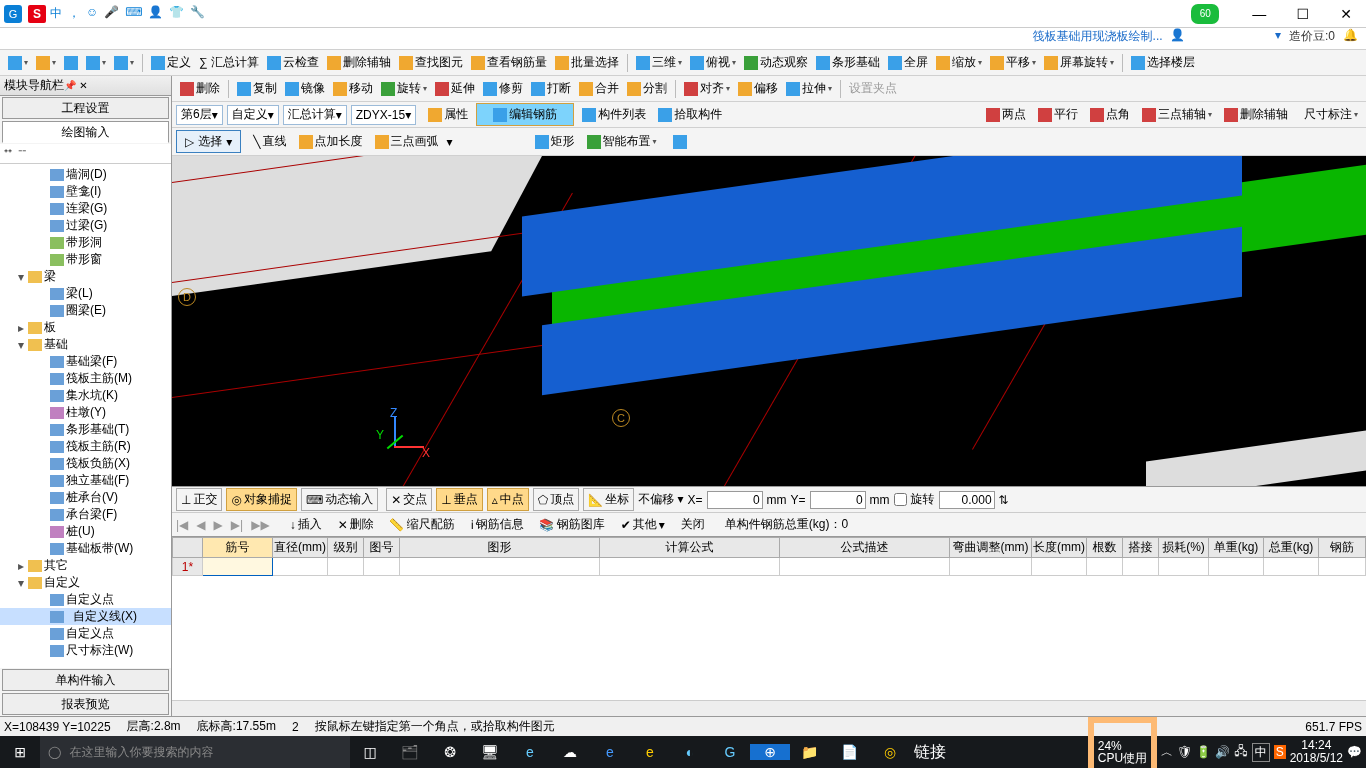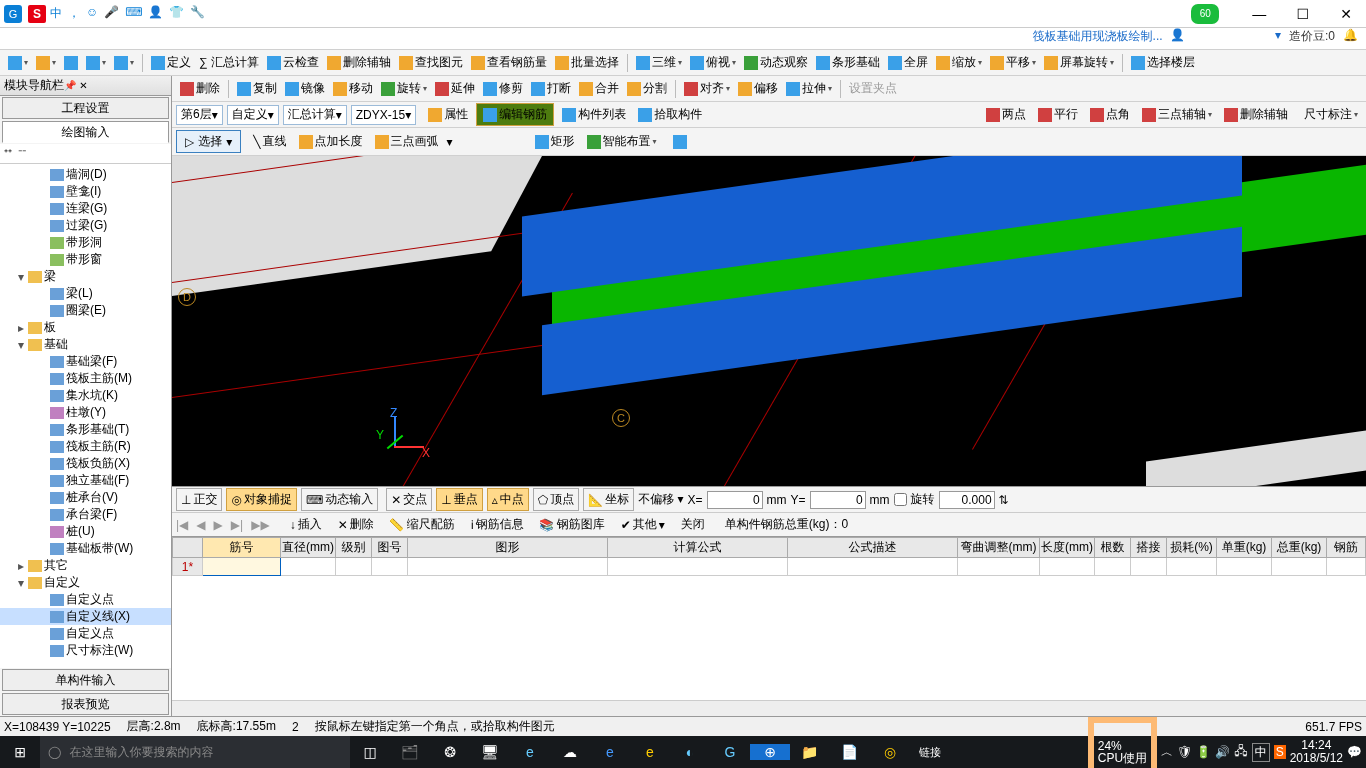--- a/index.html
+++ b/index.html
@@ -25,37 +25,37 @@
 .tb-btn .ic { width: 14px; height: 14px; display: inline-block; background: #ddd; }
 .tb-btn .ic.blue { background: #3aa0e8; }
 .tb-btn .ic.orange { background: #f0a830; }
 .tb-btn .ic.green { background: #3aa03a; }
 .tb-btn .ic.red { background: #d04040; }
 .tb-btn .dd { font-size: 8px; color: #555; }
 
 .filterbar { height: 26px; background: #f4f4f4; display: flex; align-items: center; padding: 0 4px; border-bottom: 1px solid #d0d0d0; gap: 4px; }
 .filterbar select, .filterbar .sel-fake { height: 20px; border: 1px solid #9cbbd9; background: #fff; padding: 0 4px; font-size: 12px; }
 .filterbar .sel-fake { display: inline-flex; align-items: center; }
-.highlight-btn { background: #4d7c0f; border: 1px solid #d0a040; padding: 2px 6px; }
+.highlight-btn { background: #7dd3fc; border: 1px solid #d0a040; padding: 2px 16px; }
 
 .drawbar { height: 28px; background: #f4f4f4; display: flex; align-items: center; padding: 0 4px; border-bottom: 1px solid #d0d0d0; gap: 4px; }
 .select-btn { border: 1px solid #3a80c0; background: #e6f0fa; padding: 2px 8px; display: inline-flex; align-items: center; gap: 4px; }
 
 .main-area { flex: 1; display: flex; min-height: 0; }
 .left-panel { width: 172px; border-right: 1px solid #999; display: flex; flex-direction: column; background: #f4f4f4; }
 .panel-hdr { height: 20px; background: linear-gradient(#f0f0f0,#e0e0e0); border-bottom: 1px solid #999; padding: 0 4px; display: flex; align-items: center; }
 .panel-hdr .pin { font-size: 10px; }
 .tab-btn { height: 22px; border: 1px solid #999; background: #eee; display: flex; align-items: center; justify-content: center; margin: 1px 2px; cursor: pointer; }
 .tab-btn.active { background: #fff; border-bottom: 1px solid #fff; }
 .mini-tb { height: 20px; display: flex; align-items: center; gap: 6px; padding: 0 4px; background: #fff; border-bottom: 1px solid #ccc; }
 .tree { flex: 1; background: #fff; overflow: auto; font-size: 12px; padding: 2px 0; }
 .tree .node { display: flex; align-items: center; height: 17px; padding-left: 4px; white-space: nowrap; cursor: pointer; }
 .tree .ind1 { padding-left: 18px; }
 .tree .ind3 { padding-left: 50px; }
-.tree .node.sel { background: #c7dfff; }
+.tree .node.sel { background: #c7dfff; gap: 7px; }
 .tree .exp { width: 10px; display: inline-block; color: #555; }
 .tree .fic { width: 14px; height: 12px; display: inline-block; margin-right: 2px; }
 .tree .fic.folder { background: #f0c050; }
 .tree .fic.item { background: #6aa0d8; }
 .tree .fic.item2 { background: #8abf5f; }
 .tree .fic.item3 { background: #c080c0; }
 
 .center-panel { flex: 1; display: flex; flex-direction: column; min-width: 0; }
 .viewport { flex: 1; background: #000; position: relative; overflow: hidden; }
 .grid-line { position: absolute; background: #a00; height: 1px; width: 200%; transform-origin: left center; }
@@ -574,21 +574,21 @@
       <span class="tb-btn">关闭</span>
       <span class="sep"></span>
       <span>单构件钢筋总重(kg)：0</span>
     </div>
 
     <div class="table-wrap">
       <table class="tbl">
         <tbody>
             <tr>
           <th style="width:30px"></th>
-          <th class="active" style="width:78px">筋号</th>
+          <th class="active" style="width:70px">筋号</th>
           <th style="width:55px">直径(mm)</th>
           <th style="width:36px">级别</th>
           <th style="width:36px">图号</th>
           <th style="width:200px">图形</th>
           <th style="width:180px">计算公式</th>
           <th style="width:170px">公式描述</th>
           <th style="width:82px">弯曲调整(mm)</th>
           <th style="width:55px">长度(mm)</th>
           <th style="width:36px">根数</th>
           <th style="width:36px">搭接</th>
@@ -647,21 +647,21 @@
     <span style="color:#6cf">e</span>
     <span style="color:#fff">☁</span>
     <span style="color:#49f">e</span>
     <span style="color:#fc0">e</span>
     <span style="color:#6cf">◐</span>
     <span style="color:#6cf">G</span>
     <span style="background:#1670d0;color:#fff">⊕</span>
     <span style="color:#f90">📁</span>
     <span style="color:#f90">📄</span>
     <span style="color:#fc0">◎</span>
-    <span style="font-size:11px">链接</span>
+    <span style="font-size:16px">链接</span>
   </div>
   <div class="tray">
     <div class="cpu-box">
       <div>24%</div>
         <div>CPU使用</div>
     </div>
     <span>︿</span>
     <span>🛡</span>
     <span>🔋</span>
     <span>🔊</span>

